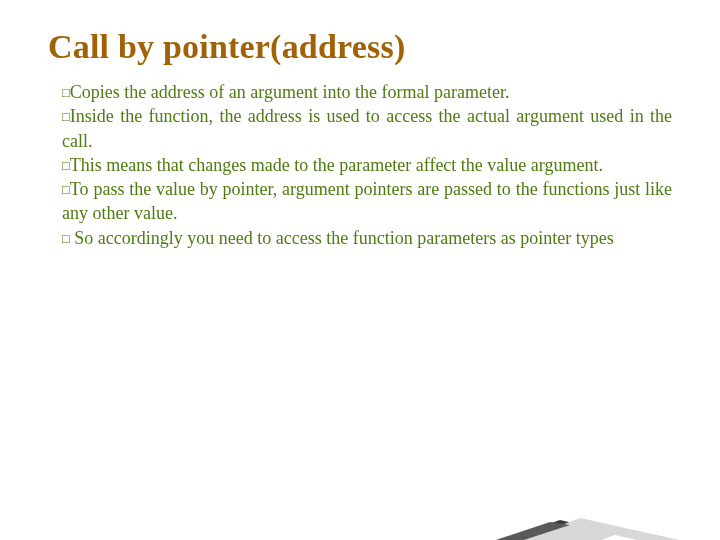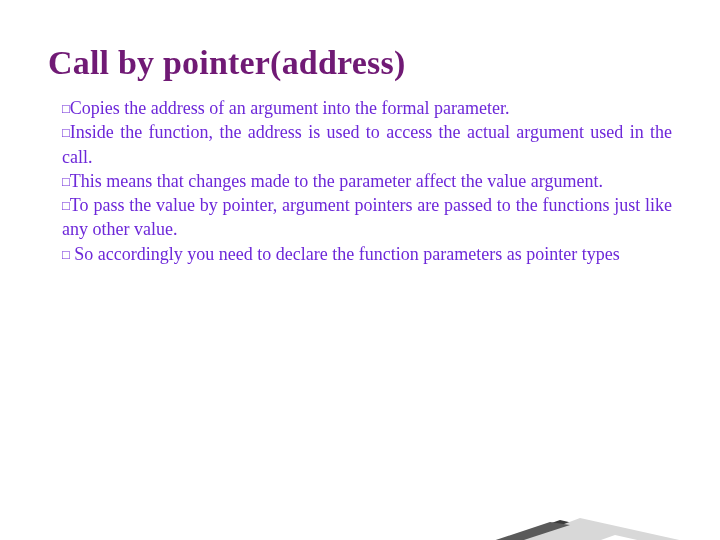--- a/index.html
+++ b/index.html
@@ -11,28 +11,28 @@
       font-family: "Times New Roman", Times, serif;
       position: relative;
       overflow: hidden;
     }
     .slide {
       padding: 28px 48px 0 48px;
     }
     .title {
       font-size: 34px;
       font-weight: bold;
-      color: #701a75;
-      margin: 16px 0 14px 0;
+      color: #a16207;
+      margin: 0 0 14px 0;
       letter-spacing: 0.2px;
     }
     .body-text {
       font-size: 18px;
       line-height: 1.35;
-      color: #6d28d9;
+      color: #4d7c0f;
       text-align: justify;
       padding-left: 14px;
     }
     .bullet {
       display: inline-block;
       font-family: Arial, sans-serif;
       font-size: 13px;
       vertical-align: 1px;
       margin-right: 0px;
     }
@@ -53,21 +53,21 @@
 
   <div class="body-text">
     <span class="bullet">□</span><span>Copies the address of an argument into the formal parameter.</span>
     <br>
     <span class="bullet">□</span><span>Inside the function, the address is used to access the actual argument used in the call.</span>
     <br>
     <span class="bullet">□</span><span>This means that changes made to the parameter affect the value argument.</span>
     <br>
     <span class="bullet">□</span><span>To pass the value by pointer, argument pointers are passed to the functions just like any other value.</span>
     <br>
-    <span class="bullet">□</span><span> So accordingly you need to declare the function parameters as pointer types</span>
+    <span class="bullet">□</span><span> So accordingly you need to access the function parameters as pointer types</span>
   </div>
 </div>
 
 <svg class="corner-deco" viewBox="0 0 500 200">
   <path d="M 0 200 L 200 130 L 500 200 Z" fill="#3a3a3a"></path>
   <path d="M 30 200 L 220 128 L 500 190 L 500 200 Z" fill="#d8d8d8"></path>
   <path d="M 100 200 L 255 145 L 500 200 Z" fill="#ffffff"></path>
   <path d="M 0 195 L 190 132 L 210 135 L 10 200 Z" fill="#5a5a5a"></path>
 </svg>
 

